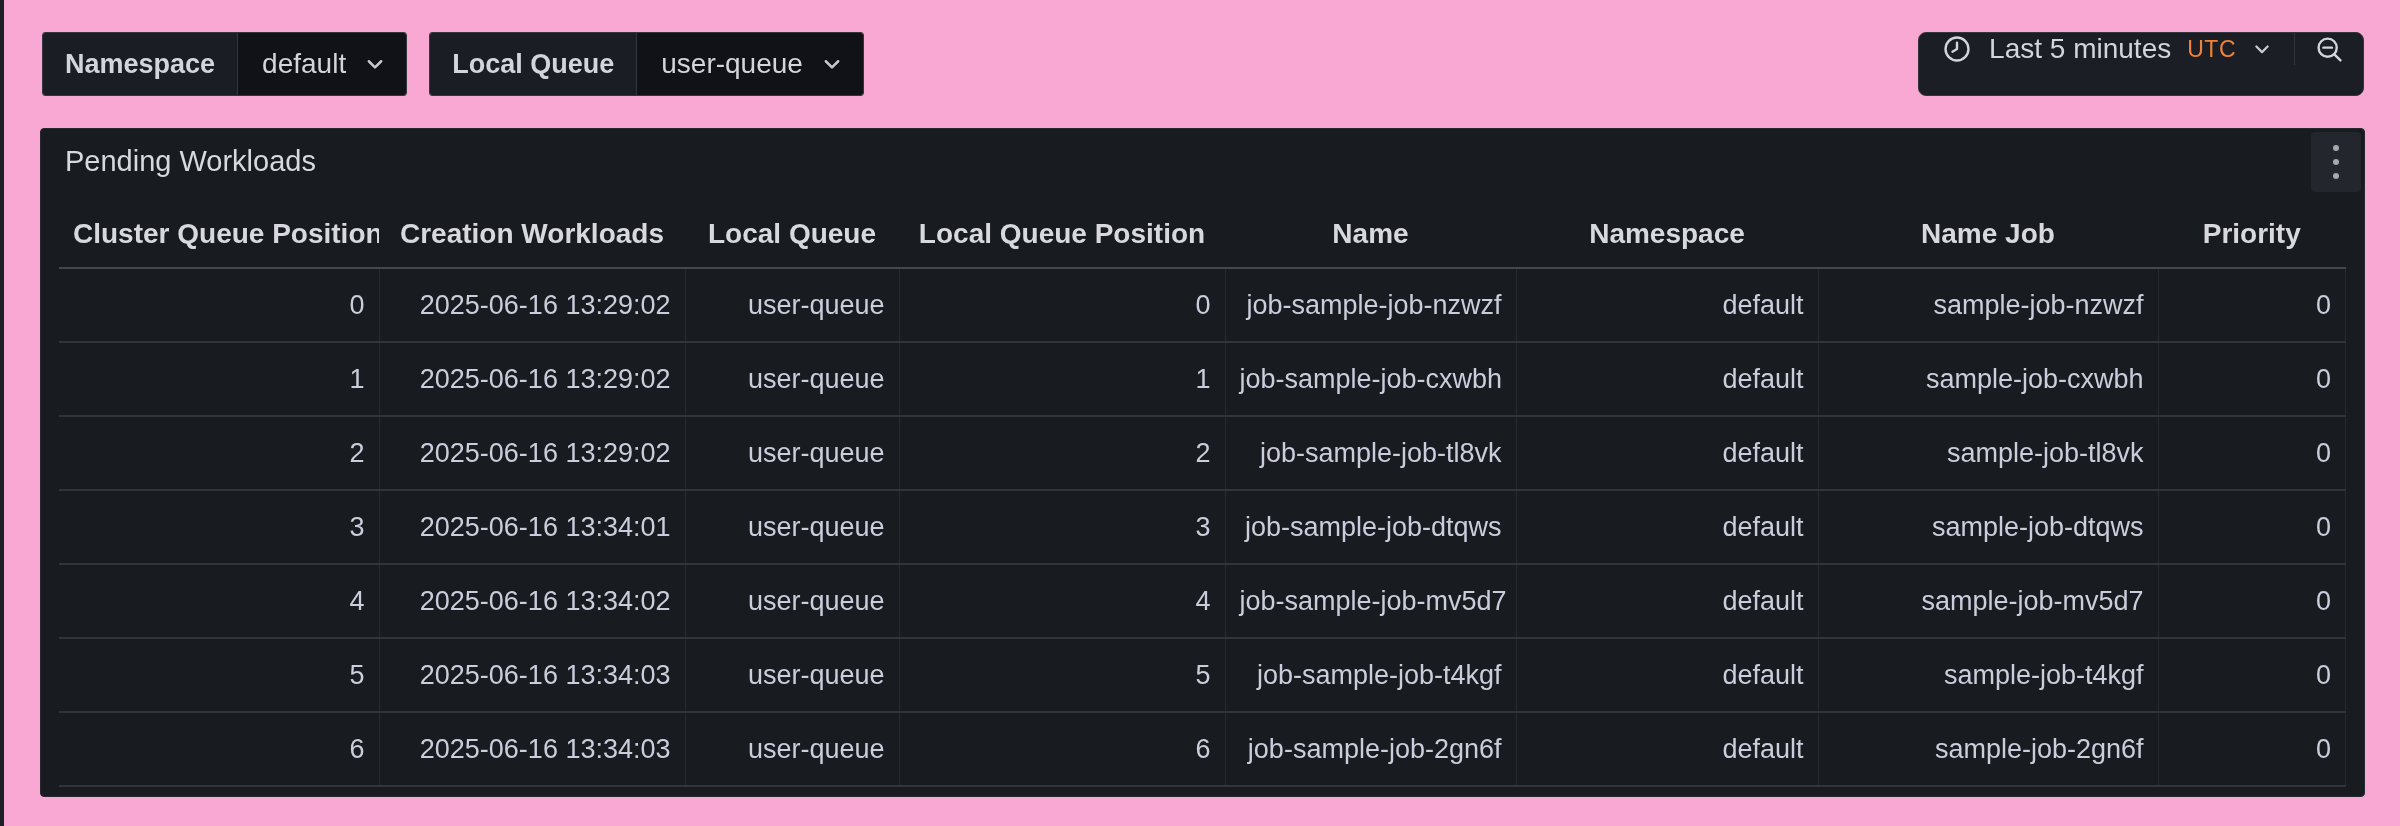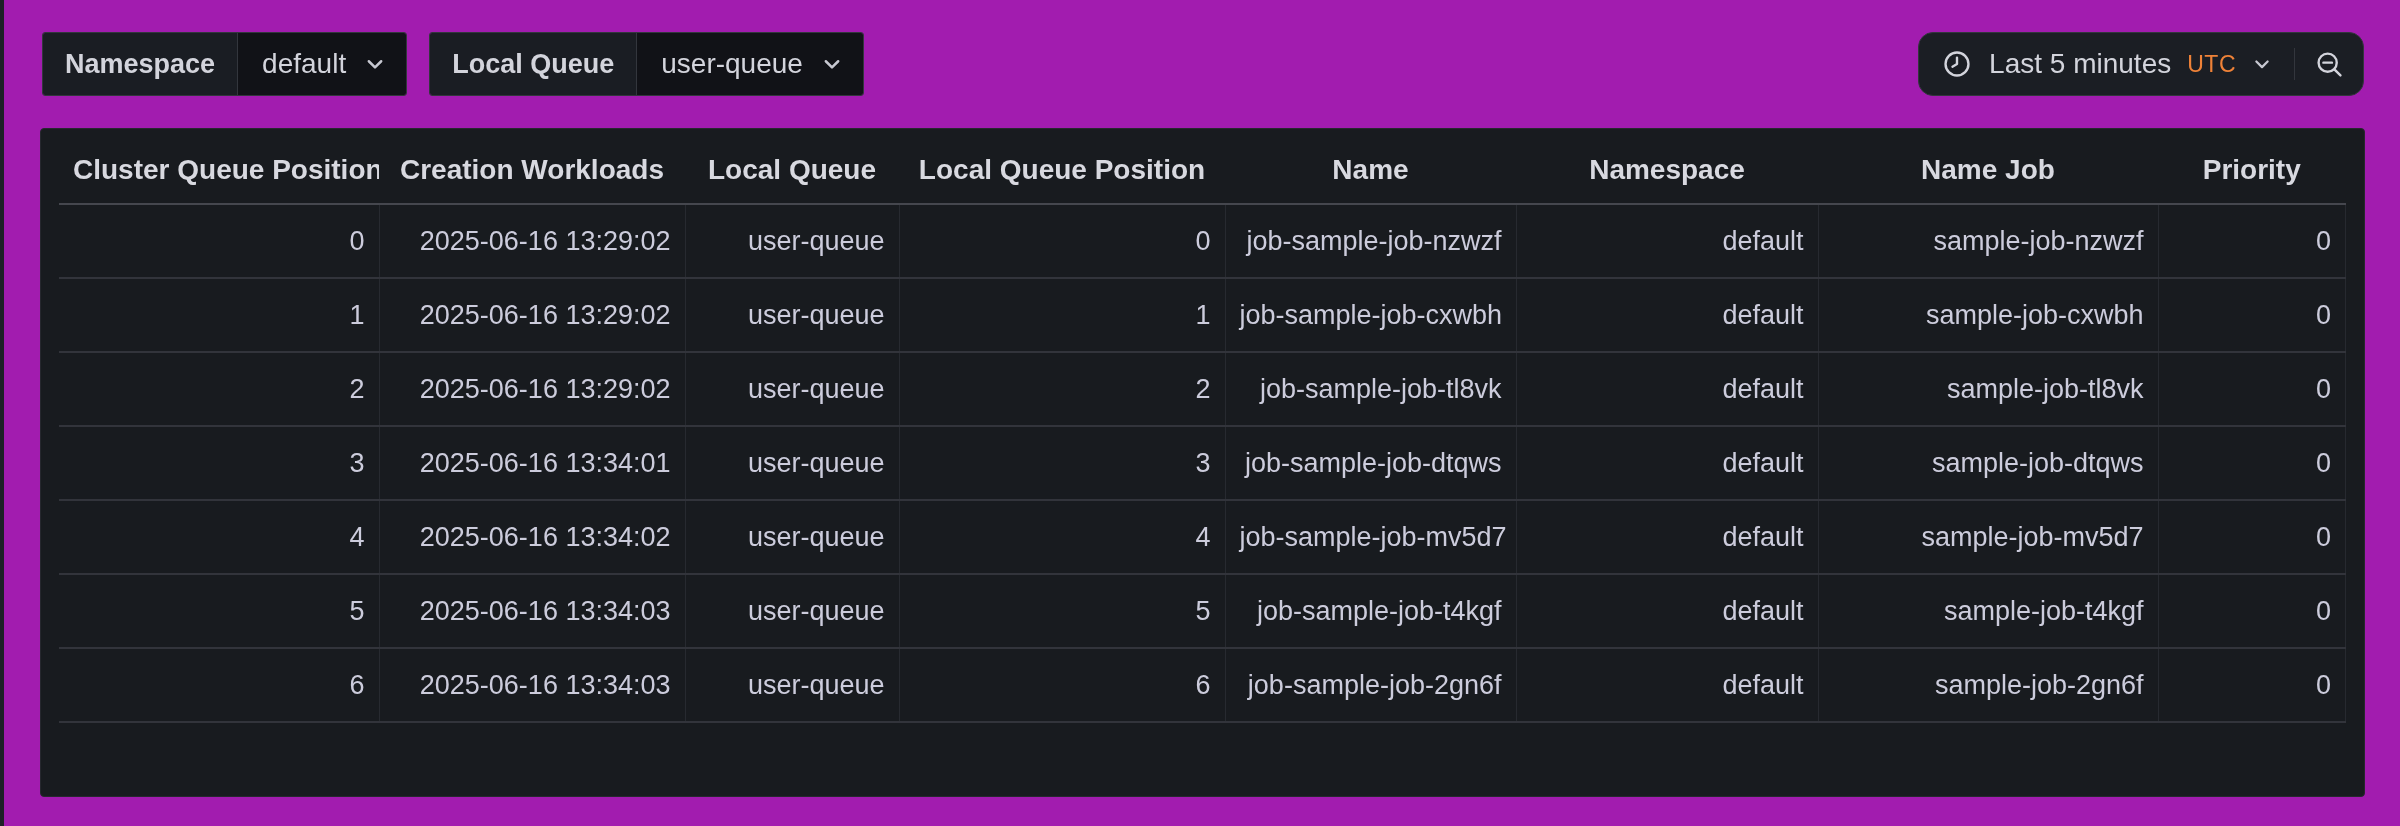--- a/index.html
+++ b/index.html
@@ -1,32 +1,32 @@
 <!DOCTYPE html>
 <html><head>
 <meta charset="utf-8">
 <style>
   html,body{margin:0;padding:0;background:#000;}
   .screen{
     position:relative;width:2400px;height:826px;overflow:hidden;
-    background:#a21caf;color:#ccccdc;
+    background:#f9a8d4;color:#ccccdc;
     font-family:"Liberation Sans","DejaVu Sans",sans-serif;
     -webkit-font-smoothing:antialiased;
   }
   .left-edge{position:absolute;left:0;top:0;width:4px;height:100%;background:#1d2026;}
 
   
   .toolbar{position:absolute;left:42px;right:36px;top:32px;height:64px;display:flex;align-items:stretch;gap:22px;}
   .var-group{display:flex;align-items:stretch;border:1px solid #33363d;border-radius:3px;overflow:hidden;}
   .var-label{display:flex;align-items:center;padding:0 22px;background:#1a1d23;border-right:1px solid #33363d;
     font-size:27px;font-weight:600;color:#d3d4dc;white-space:nowrap;}
   .var-value{display:flex;align-items:center;gap:18px;padding:0 20px 0 24px;background:#111217;
     font-size:28px;color:#d3d4dc;white-space:nowrap;cursor:pointer;}
   .spacer{flex:1;}
-  .btn-group{display:flex;align-items:center;border:1px solid #33363d;border-radius:15px;overflow:hidden;background:#1b1e24;}
+  .btn-group{display:flex;align-items:flex-start;border:1px solid #33363d;border-radius:8px;overflow:hidden;background:#1b1e24;}
   .tool-btn{display:flex;align-items:center;gap:16px;padding:0 22px;font-size:28px;font-weight:500;
     color:#d3d4dc;white-space:nowrap;cursor:pointer;background:transparent;border:none;}
   .seg{border-left:1px solid #33363d;}
   .utc-badge{font-size:23px;font-weight:400;letter-spacing:.5px;}
   .icon{display:inline-flex;align-items:center;justify-content:center;line-height:0;}
   .icon svg{display:block;}
   .chev{color:#c7c8d1;}
 
   
   .panel{position:absolute;left:40px;top:128px;width:2325px;height:669px;box-sizing:border-box;
@@ -105,20 +105,30 @@
               <line x1="7.8" y1="11" x2="14.2" y2="11"></line>
               <line x1="16.2" y1="16.2" x2="20.6" y2="20.6"></line>
             </svg>
         </span>
       </button>
     </div>
 
   </header>
 
   <section class="panel">
+    <div class="panel-header">
+      <h2 class="panel-title" style="margin:0;">Pending Workloads</h2>
+      <button class="kebab-btn">
+        <span class="icon" style="flex-direction:column;gap:8px;display:flex;">
+          <span class="dot" style="width:6px;height:6px;border-radius:50%;background:#a6a8b0;"></span>
+          <span class="dot" style="width:6px;height:6px;border-radius:50%;background:#a6a8b0;"></span>
+          <span class="dot" style="width:6px;height:6px;border-radius:50%;background:#a6a8b0;"></span>
+        </span>
+      </button>
+    </div>
 
     <div class="table-wrap">
       <table>
         <colgroup>
           <col class="c1">
             <col class="c2">
             <col class="c3">
             <col class="c4">
           <col class="c5">
             <col class="c6">

